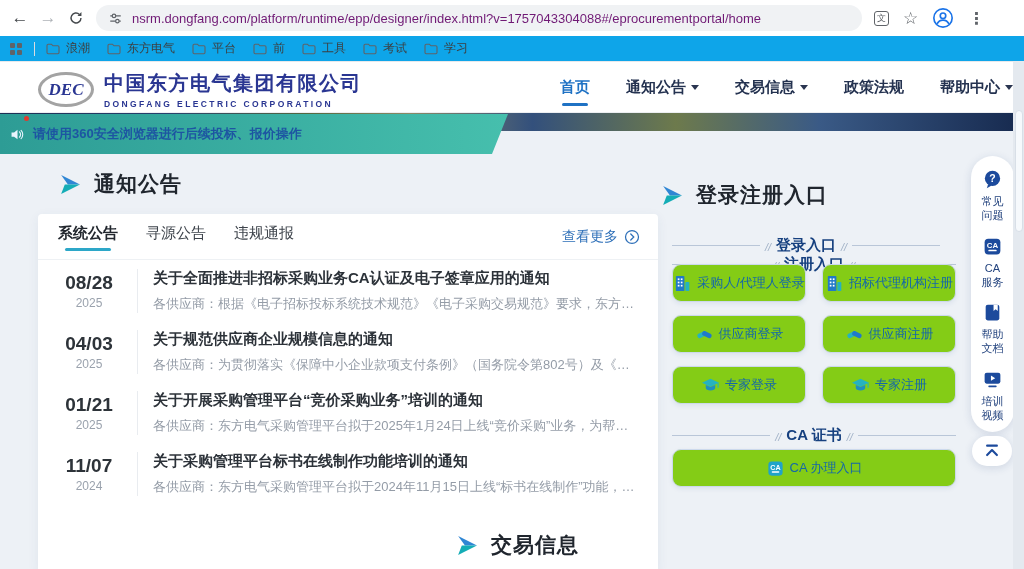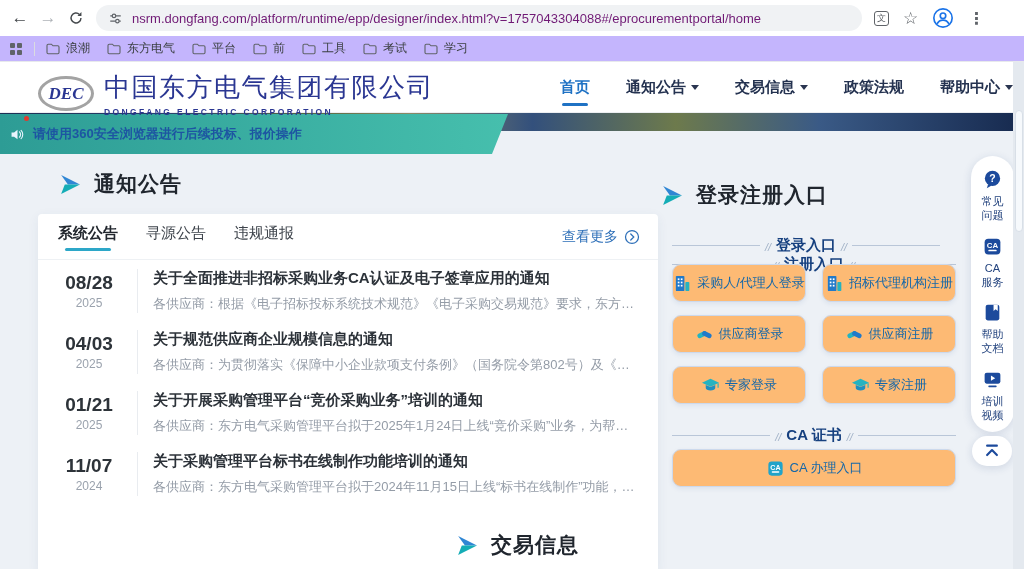--- a/index.html
+++ b/index.html
@@ -14,32 +14,32 @@
   
   .toolbar { position:absolute; left:0; top:0; width:1024px; height:36px; background:#fff; display:flex; align-items:center; z-index:50; }
   .nav-btn { width:28px; height:28px; display:flex; align-items:center; justify-content:center; font-size:17px; color:#45494d; }
   .nav-btn.disabled { color:#aeb2b7; }
   .omnibox { margin-left:6px; width:766px; height:26px; background:#f0f2f4; border-radius:13px; display:flex; align-items:center; padding:0 12px; }
   .omnibox .url { margin-left:9px; font-size:13px; color:#701a75; white-space:nowrap; overflow:hidden; }
   .tb-right { display:flex; align-items:center; margin-left:12px; gap:14px; }
   .translate-box { width:15px; height:15px; border:1.6px solid #5f6368; border-radius:3px; font-size:9px; color:#5f6368; display:flex; align-items:center; justify-content:center; }
   .glyph { color:#5f6368; }
 
-  .bookmarks { position:absolute; left:0; top:36px; width:1024px; height:26px; background:#c4b5fd; border-bottom:1px solid #e7e9ec; display:flex; align-items:center; z-index:50; }
+  .bookmarks { position:absolute; left:0; top:36px; width:1024px; height:26px; background:#0ea5e9; border-bottom:1px solid #e7e9ec; display:flex; align-items:center; z-index:50; }
   .apps-grid { margin-left:10px; display:grid; grid-template-columns:5px 5px; grid-template-rows:5px 5px; gap:2px; }
   .apps-grid i { background:#5f6368; border-radius:1px; }
   .bm-sep { width:1px; height:14px; background:#dadce0; margin:0 10px 0 12px; }
   .bm-item { display:flex; align-items:center; gap:5px; margin-right:16px; font-size:12px; color:#3c4043; }
 
   
   .site-header { position:absolute; left:0; top:62px; width:1024px; height:50px; background:#fff; z-index:40; box-shadow:0 1px 0 #eceef1; }
   .logo-wrap { position:absolute; left:38px; top:8px; display:flex; align-items:center; gap:10px; }
   .logo-oval { width:56px; height:35px; border:3px solid #a3a3a3; border-radius:50%; display:flex; align-items:center; justify-content:center;
                font-family:"Liberation Serif","DejaVu Serif",serif; font-style:italic; font-weight:bold; font-size:17px; color:#2a3692; }
-  .company-zh { font-size:26px; font-weight:normal; color:#2a3692; letter-spacing:1.5px; }
+  .company-zh { font-size:20px; font-weight:bold; color:#2a3692; letter-spacing:1.5px; }
   .company-en { font-size:8.5px; font-weight:bold; color:#2a3692; letter-spacing:2.4px; margin-top:2px; }
   .main-nav { position:absolute; left:560px; top:62px; height:50px; display:flex; align-items:center; gap:36px; z-index:41; }
   .nav-item { position:relative; display:flex; align-items:center; font-size:15px; font-weight:bold; color:#243250; cursor:pointer; }
   .nav-item.active { color:#1f72c4; }
   .nav-item.active::after { content:""; position:absolute; left:2px; right:2px; bottom:-9px; height:2.5px; background:#1f72c4; border-radius:2px; }
   .caret { width:0; height:0; border:4px solid transparent; border-top:5px solid #2a3550; margin-left:5px; transform:translateY(2px); }
 
   
   .hero-strip { position:absolute; left:0; top:112px; width:1024px; height:19px; z-index:10;
     background:linear-gradient(90deg,#1d3054 0%,#27406e 16%,#55683f 30%,#8c8a66 40%,#33507c 52%,#6d7a4c 66%,#3a5a86 80%,#16294e 100%); }
@@ -72,21 +72,21 @@
   .n-sum { font-size:13px; color:#949ca7; margin-top:7px; white-space:nowrap; overflow:hidden; text-overflow:ellipsis; }
 
   
   .group-head { position:absolute; width:284px; display:flex; z-index:15;flex-direction:column; }
   .gh-half { flex:1; display:flex; align-items:center; }
   .gh-line { flex:1; height:1px; background:#b9c6d8; }
   .gh-slash::before { content:"//"; color:#9fb0c6; font-size:11px; font-style:italic; margin:0 5px; }
   .gh-label { font-size:15px; font-weight:bold; color:#16407f; white-space:nowrap; }
   .btn-grid { position:absolute; left:672px; top:264px; width:284px; display:grid;
               grid-template-columns:134px 134px; gap:13px 16px; z-index:15; }
-  .p-btn { height:38px; background:#fdba74; border:1px solid #ccd9ec; border-radius:9px;
+  .p-btn { height:38px; background:#84cc16; border:1px solid #ccd9ec; border-radius:9px;
            box-shadow:0 2px 5px rgba(27,63,126,.08); display:flex; align-items:center; justify-content:center;
            gap:5px; font-size:13px; color:#1467a9; cursor:pointer; white-space:nowrap; }
   .ca-btn { position:absolute; left:672px; top:449px; width:284px; z-index:15; }
 
   
 
   
   .quickbar { position:absolute; left:971px; top:156px; width:43px; background:#fff; border-radius:22px;
               box-shadow:0 2px 10px rgba(30,60,110,.14); padding:13px 0 8px; display:flex; flex-direction:column;
               align-items:center; z-index:30; }

